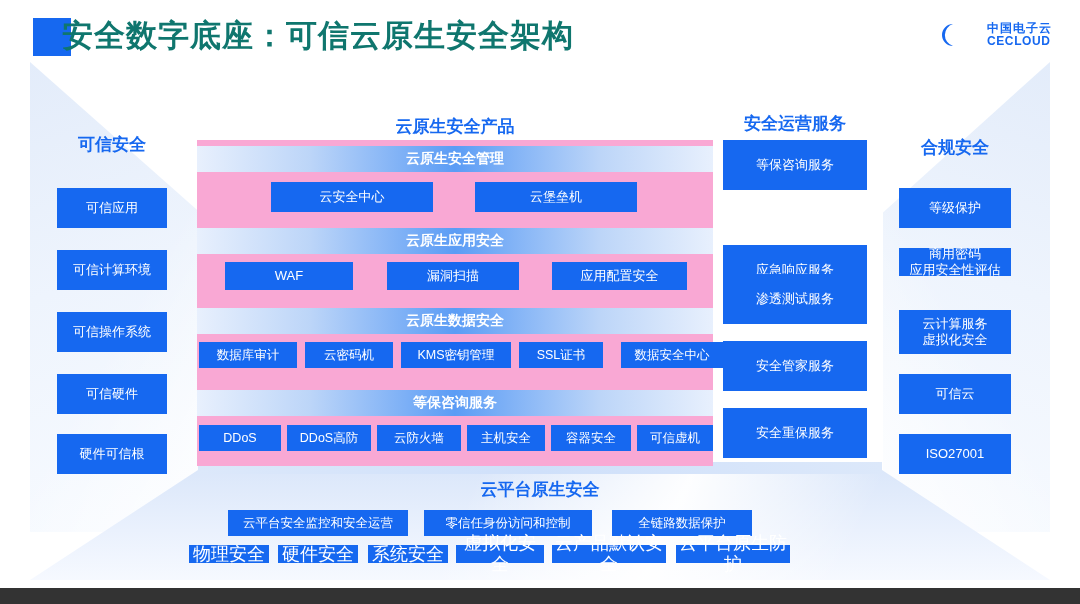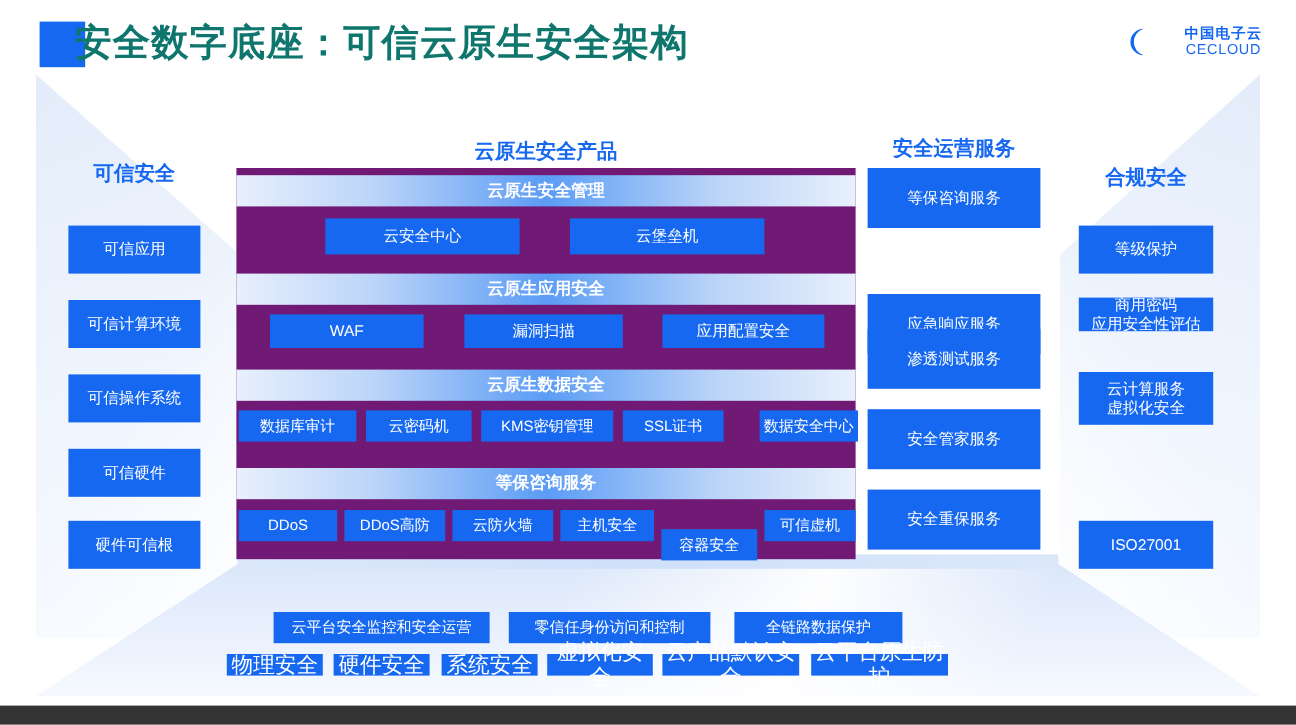--- a/index.html
+++ b/index.html
@@ -19,21 +19,21 @@
   }
   .title-text {
     position: absolute; left: 62px; top: 15px;
     font-size: 31px; font-weight: bold; color: #0f766e;
     letter-spacing: 1px; white-space: nowrap;
   }
   .logo { position: absolute; right: 28px; top: 20px; display: flex; align-items: center; gap: 24px; }
   .logo-mark { width: 34px; height: 30px; flex: 0 0 auto; }
   .logo-txt { display: flex; flex-direction: column; line-height: 1.05; }
   .logo-cn { font-size: 12px; font-weight: bold; color: #1668f0; letter-spacing: 1px; }
-  .logo-en { font-size: 12px; font-weight: normal; color: #1668f0; letter-spacing: 0.6px; text-align: center; }
+  .logo-en { font-size: 12px; font-weight: bold; color: #1668f0; letter-spacing: 0.6px; }
 
   
   .wall { position: absolute; }
 
   .wall-left {
     left: 30px; top: 62px; width: 170px; height: 470px;
     background: linear-gradient(160deg, #e3ecfa 0%, #eef4fd 45%, #f8fbff 100%);
     clip-path: polygon(0 0, 100% 32%, 100% 100%, 0 100%);
   }
   .wall-left-inner {
@@ -81,21 +81,21 @@
   }
   .chip.two-line { line-height: 1.2; }
 
   
   .stack-chip { width: 110px; height: 40px; left: 57px; }
   .rstack-chip { width: 112px; height: 40px; left: 899px; }
 
   
   .center-panel {
     position: absolute; left: 197px; top: 140px; width: 516px; height: 326px;
-    background: #701a75;
+    background: #f9a8d4;
   }
   .band {
     position: absolute; left: 0; width: 516px; height: 26px;
     background: linear-gradient(90deg, #e8f0fd 0%, #bcd5f8 22%, #5b9cf5 50%, #bcd5f8 78%, #e8f0fd 100%);
     display: flex; align-items: center; justify-content: center;
     color: #ffffff; font-size: 14px; font-weight: bold;
   }
   .row-area { position: absolute; left: 0; width: 516px; }
 
   
@@ -167,30 +167,30 @@
       <div class="chip" style="left:190px; top:0; width:132px; height:28px;">漏洞扫描</div>
       <div class="chip" style="left:355px; top:0; width:135px; height:28px;">应用配置安全</div>
     </div>
 
     <div class="band" style="top:168px;">云原生数据安全</div>
     <div class="row-area" style="top:202px; height:26px;">
       <div class="chip" style="left:2px;   top:0; width:98px;  height:26px; font-size:12.5px;">数据库审计</div>
       <div class="chip" style="left:108px; top:0; width:88px;  height:26px; font-size:12.5px;">云密码机</div>
       <div class="chip" style="left:204px; top:0; width:110px; height:26px; font-size:12.5px;">KMS密钥管理</div>
       <div class="chip" style="left:322px; top:0; width:84px;  height:26px; font-size:12.5px;">SSL证书</div>
-      <div class="chip" style="left:436px; top:0; width:82px; height:26px; font-size:12.5px;">数据安全中心</div>
+      <div class="chip" style="left:424px; top:0; width:102px; height:26px; font-size:12.5px;">数据安全中心</div>
     </div>
 
     <div class="band" style="top:250px;">等保咨询服务</div>
     <div class="row-area" style="top:285px; height:26px;">
       <div class="chip" style="left:2px;   top:0; width:82px; height:26px; font-size:12.5px;">DDoS</div>
       <div class="chip" style="left:90px;  top:0; width:84px; height:26px; font-size:12.5px;">DDoS高防</div>
       <div class="chip" style="left:180px; top:0; width:84px; height:26px; font-size:12.5px;">云防火墙</div>
       <div class="chip" style="left:270px; top:0; width:78px; height:26px; font-size:12.5px;">主机安全</div>
-      <div class="chip" style="left:354px; top:0; width:80px; height:26px; font-size:12.5px;margin-top:16px;">容器安全</div>
+      <div class="chip" style="left:354px; top:0; width:80px; height:26px; font-size:12.5px;">容器安全</div>
       <div class="chip" style="left:440px; top:0; width:76px; height:26px; font-size:12.5px;">可信虚机</div>
     </div>
   </div>
 
   <div class="col-title" style="left:723px; top:112px; width:144px;">安全运营服务</div>
 
   <div class="chip ops-chip" style="top:140px;">等保咨询服务</div>
   <div class="chip ops-chip" style="top:197px;margin-top:48px;">应急响应服务</div>
   <div class="chip ops-chip" style="top:274px;">渗透测试服务</div>
   <div class="chip ops-chip" style="top:341px;">安全管家服务</div>
@@ -207,22 +207,24 @@
     </span>
   </div>
 
   <div class="chip rstack-chip two-line" style="top:310px; height:44px;">
     <span style="display:block;">
       <span>云计算服务</span><br>
       <span>虚拟化安全</span>
     </span>
   </div>
 
+  <div class="chip rstack-chip" style="top:374px;">可信云</div>
   <div class="chip rstack-chip" style="top:434px;">ISO27001</div>
 
+  <div class="bottom-title">云平台原生安全</div>
 
   <div class="chip bchip" style="left:228px; top:510px; width:180px;">云平台安全监控和安全运营</div>
   <div class="chip bchip" style="left:424px; top:510px; width:168px;">零信任身份访问和控制</div>
   <div class="chip bchip" style="left:612px; top:510px; width:140px;">全链路数据保护</div>
 
   <div class="chip bchip2" style="left:189px; top:545px; width:80px;">物理安全</div>
   <div class="chip bchip2" style="left:278px; top:545px; width:80px;">硬件安全</div>
   <div class="chip bchip2" style="left:368px; top:545px; width:80px;">系统安全</div>
   <div class="chip bchip2" style="left:456px; top:545px; width:88px;">虚拟化安全</div>
   <div class="chip bchip2" style="left:552px; top:545px; width:114px;">云产品默认安全</div>

